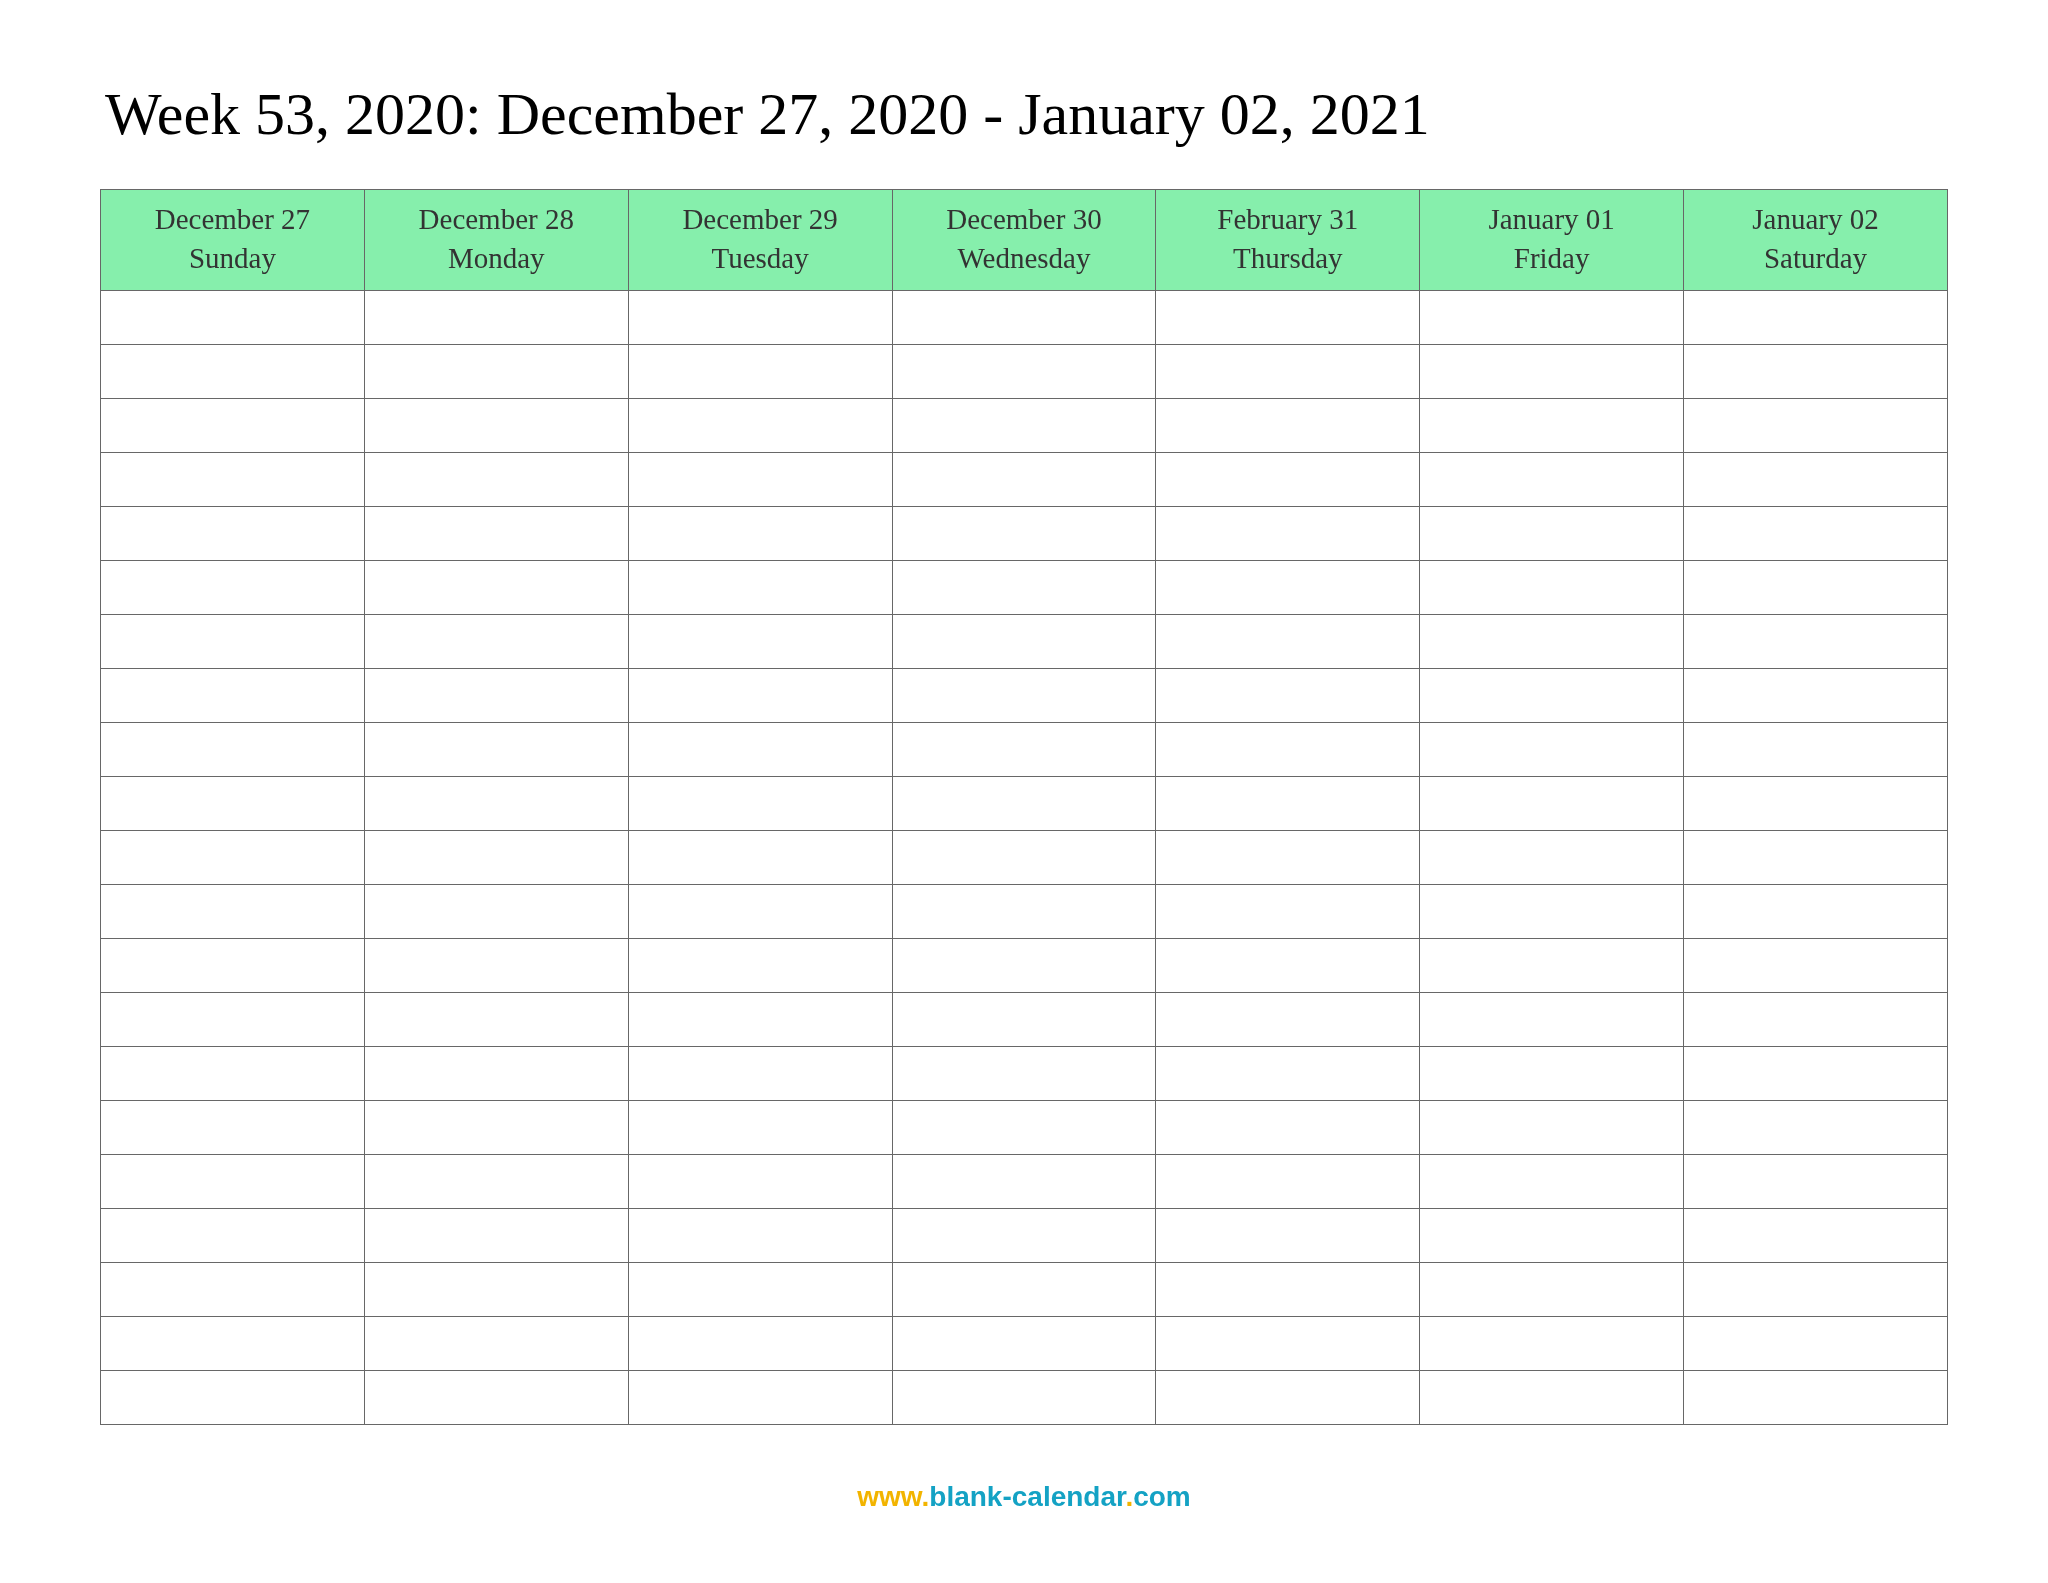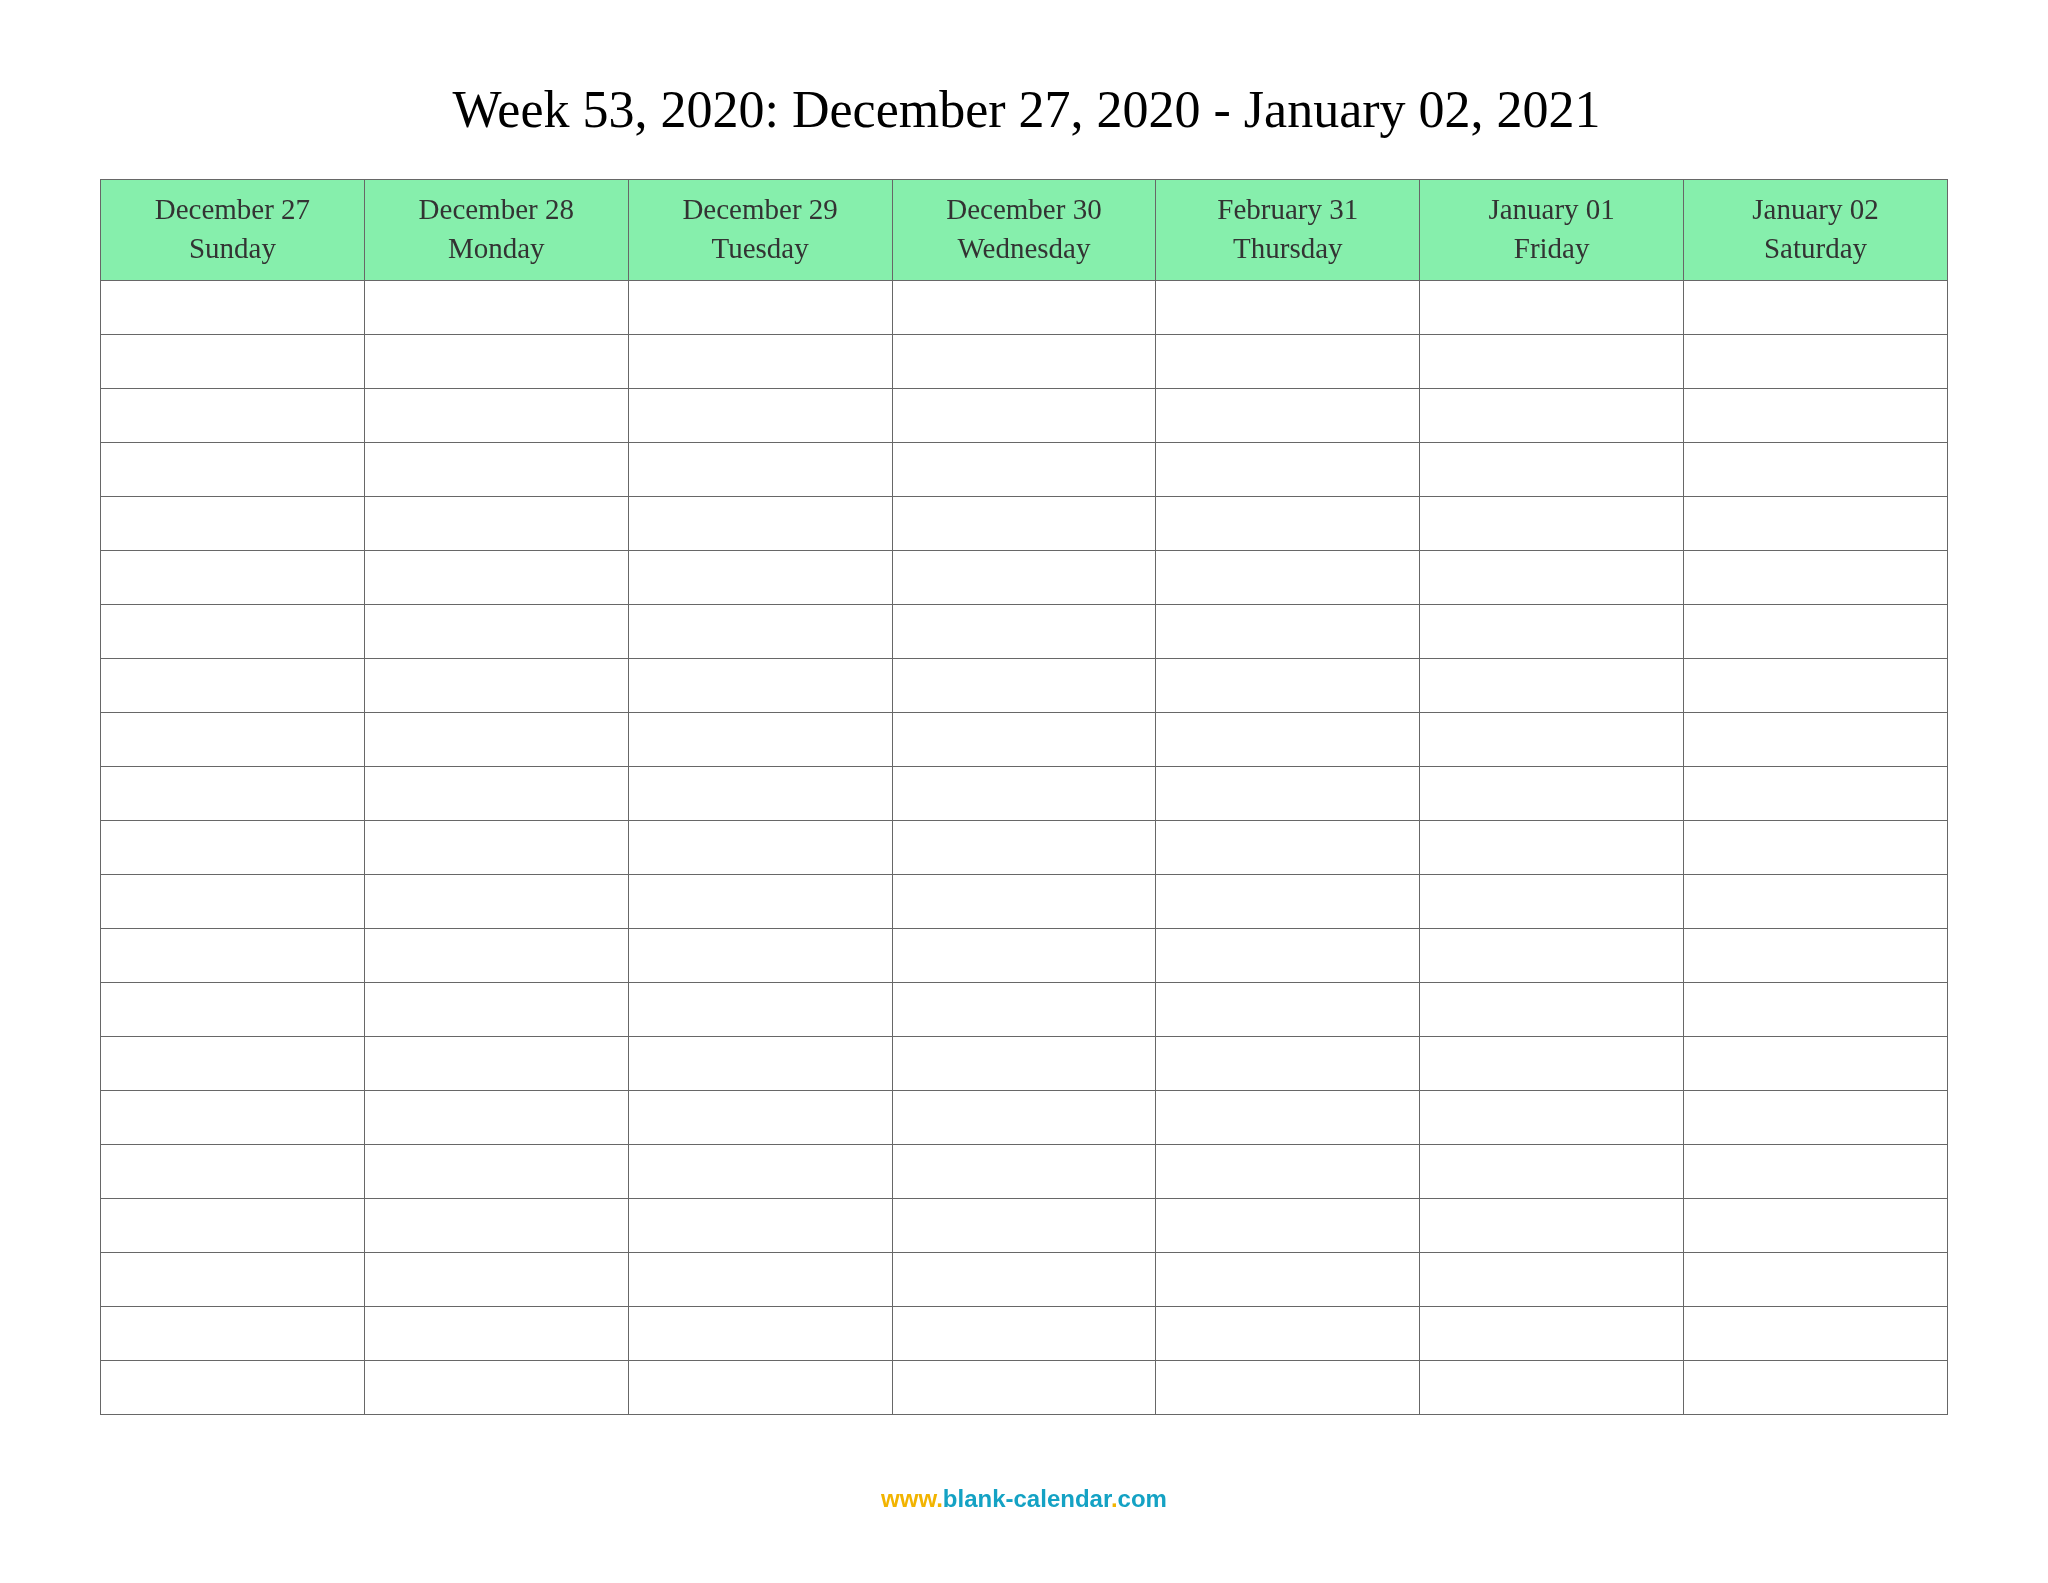--- a/index.html
+++ b/index.html
@@ -11,26 +11,25 @@
       font-family: "Times New Roman", Times, serif;
       background: #ffffff;
       width: 2048px;
       height: 1583px;
       position: relative;
     }
     .page {
       padding: 80px 100px 40px 100px;
     }
     .title {
-      font-size: 52px;
+      font-size: 60px;
       font-weight: normal;
       color: #000000;
       margin-bottom: 40px;
       margin-left: 5px;
-      text-align: center;
     }
     table.calendar {
       width: 100%;
       border-collapse: collapse;
       table-layout: fixed;
     }
     table.calendar th {
       border: 1px solid #676767;
       background: #86efac;
       font-weight: normal;
@@ -52,21 +51,21 @@
       height: 54px;
       background: #ffffff;
     }
     .footer {
       position: absolute;
       bottom: 70px;
       left: 0;
       width: 100%;
       text-align: center;
       font-family: Arial, Helvetica, sans-serif;
-      font-size: 24px;
+      font-size: 28px;
       font-weight: bold;
     }
     .footer .www {
       color: #f2b400;
     }
     .footer .domain {
       color: #14a2c4;
     }
     .footer .dot {
       color: #f2b400;

